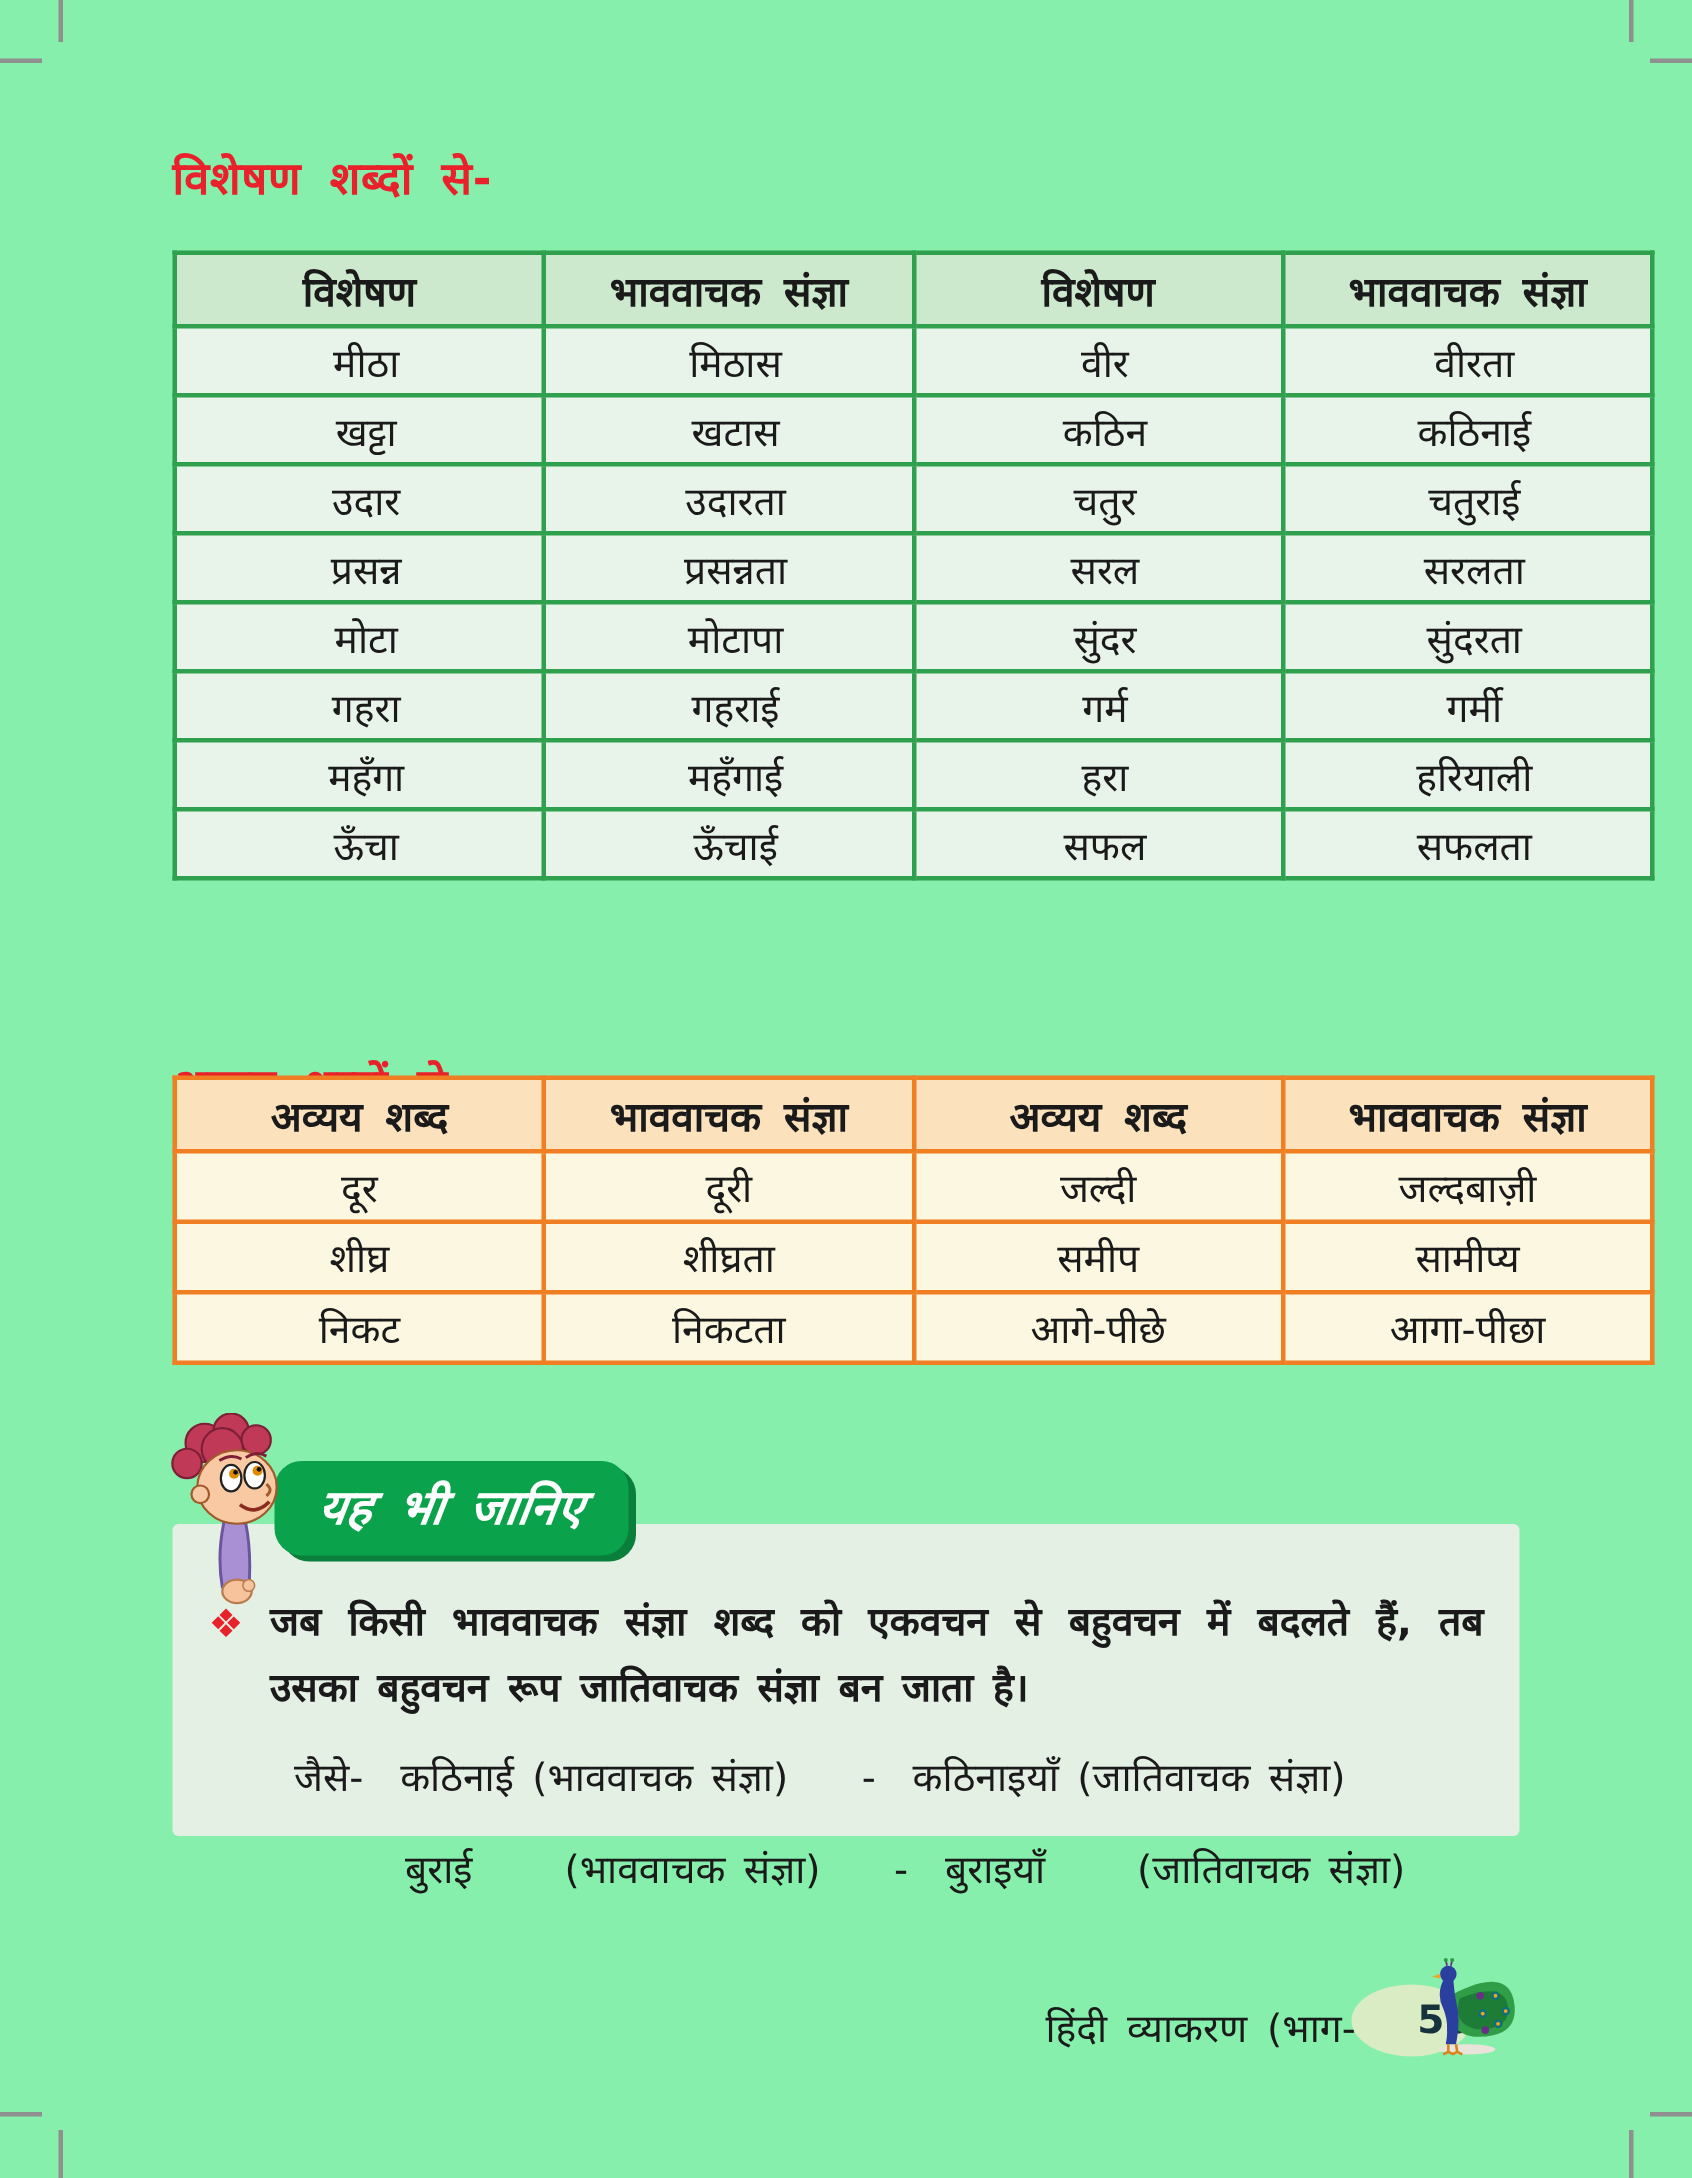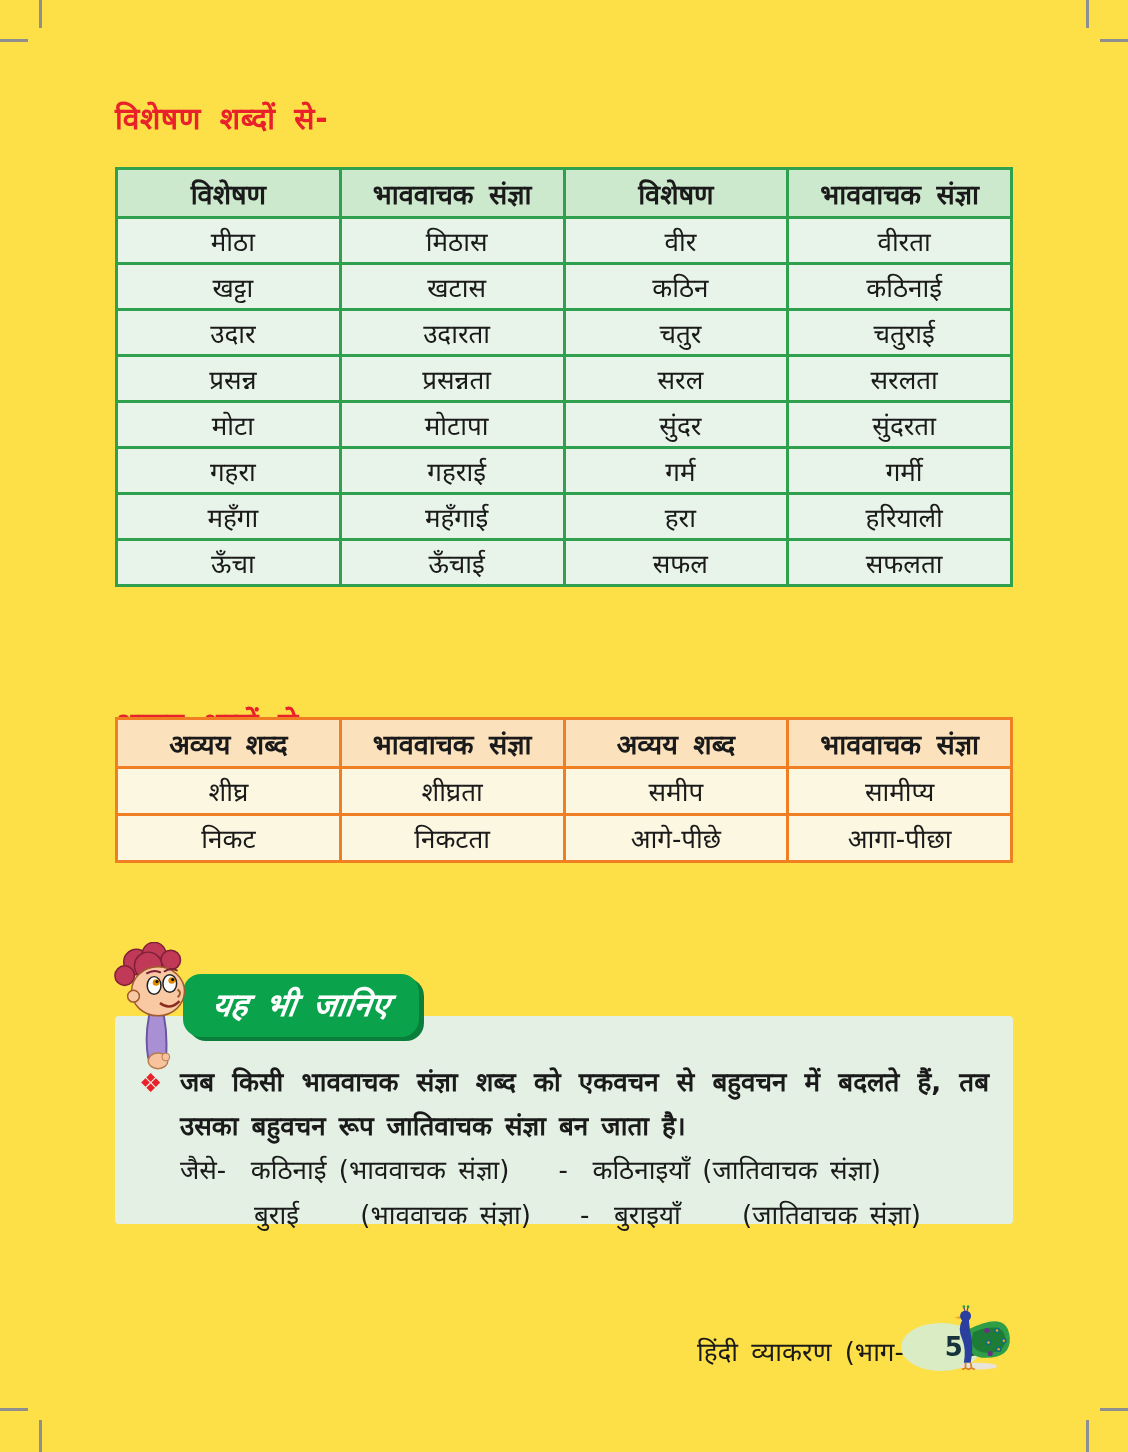--- a/index.html
+++ b/index.html
@@ -1,35 +1,35 @@
 <!DOCTYPE html>
 <html lang="hi"><head>
 <meta charset="utf-8">
 <style>
   html,body{margin:0;padding:0;}
   body{
     width:1128px;height:1452px;background:#ffffff;
     font-family:"DejaVu Sans","Liberation Sans",sans-serif;
     color:#1a1a1a;
   }
-  .page{position:relative;width:1128px;height:1452px;overflow:hidden;background:#fde047;}
+  .page{position:relative;width:1128px;height:1452px;overflow:hidden;background:#86efac;}
 
   
   .mark{position:absolute;background:#8f8f8f;}
 
   
   .red-heading{
     position:absolute;left:115px;font-size:30px;font-weight:bold;
     color:#e8212b;word-spacing:8px;letter-spacing:0.5px;
   }
   #heading1{top:97px;}
   #heading2{top:670px;margin-top:32px;}
 
   
-  table{border-collapse:collapse;table-layout:fixed;position:absolute;left:115px;width:898px;}
+  table{border-collapse:collapse;table-layout:fixed;position:absolute;left:115px;width:988px;}
   th,td{
     text-align:center;vertical-align:middle;
     background-clip:content-box;           
     padding:3px;word-spacing:6px;
   }
   
   #table1{top:167px;}
   #table1 th,#table1 td{border:3px solid #2fa04d;}
   #table1 th{background:#cde9cd;font-size:27px;font-weight:bold;height:40px;}
   #table1 td{background:#e8f3e9;font-size:26px;height:37px;padding-left:12px;}
@@ -53,21 +53,21 @@
   }
   .badge .skew{display:inline-block;transform:skewX(-8deg);}
   .boy{position:absolute;left:-6px;top:-74px;z-index:3;}
   .bullet{
     position:absolute;left:24px;top:54px;font-size:26px;color:#e8212b;line-height:1;
   }
   .note{
     margin:0;font-size:26px;line-height:44px;text-align:justify;word-spacing:4px;font-weight:bold;
   }
   .example{
-    margin:0;font-size:26px;line-height:45px;white-space:pre-wrap;word-spacing:4px;
+    margin:16px;font-size:26px;line-height:45px;white-space:pre-wrap;word-spacing:4px;
   }
   .example.indent{padding-left:74px;}
 
   
   .footer-title{position:absolute;left:697px;top:1333px;font-size:26px;word-spacing:5px;}
   .page-blob{
     position:absolute;left:901px;top:1323px;width:80px;height:48px;
     background:#d9ecc4;border-radius:50%;z-index:1;
     display:flex;align-items:center;justify-content:flex-end;
     font-size:26px;font-weight:bold;color:#16323c;
@@ -164,20 +164,26 @@
         <col style="width:25%">
         <col style="width:25%">
       </colgroup>
     <tbody>
         <tr>
       <th>अव्यय शब्द</th>
       <th>भाववाचक संज्ञा</th>
       <th>अव्यय शब्द</th>
       <th>भाववाचक संज्ञा</th>
     </tr>
+    <tr>
+          <td>दूर</td>
+          <td>दूरी</td>
+          <td>जल्दी</td>
+          <td>जल्दबाज़ी</td>
+        </tr>
     <tr>
           <td>शीघ्र</td>
           <td>शीघ्रता</td>
           <td>समीप</td>
           <td>सामीप्य</td>
         </tr>
     <tr>
           <td>निकट</td>
           <td>निकटता</td>
           <td>आगे-पीछे</td>

